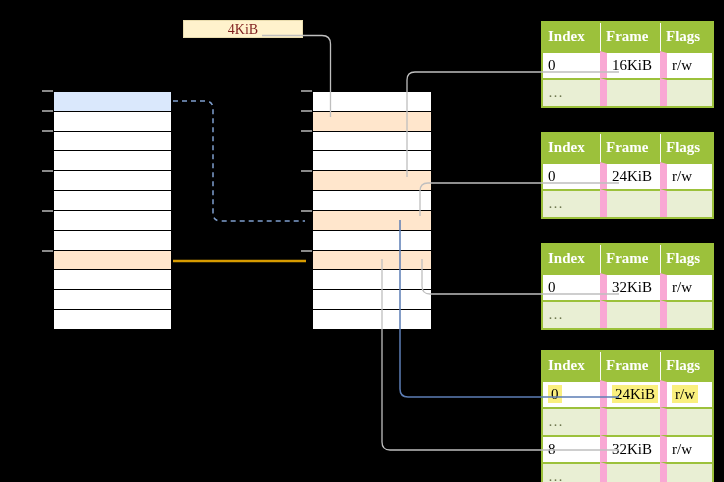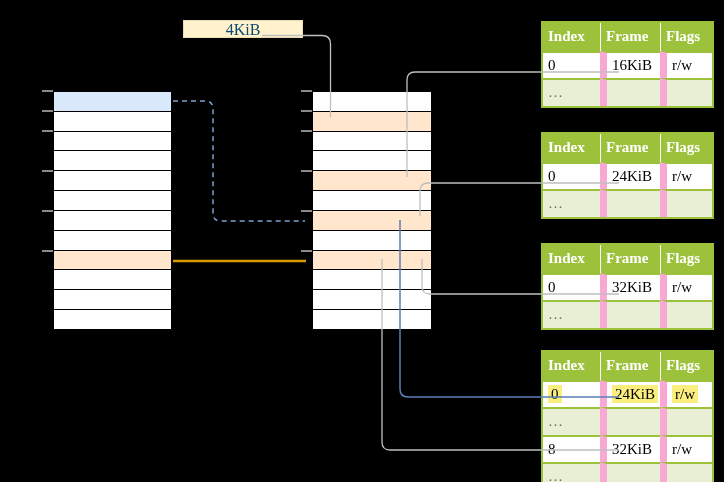--- a/index.html
+++ b/index.html
@@ -4,21 +4,21 @@
 <style>
   html,body{margin:0;padding:0;background:#000;}
   #app{
     position:relative;width:724px;height:482px;overflow:hidden;background:#000;
     font-family:"Liberation Serif","DejaVu Serif",serif;
   }
   
   #page-size-label{
     position:absolute;left:183px;top:20px;width:120px;height:18px;
     background:var(--label-cream);border:1px solid #e9dcae;box-sizing:border-box;
-    color:#0c4a6e;font-size:16px;text-align:center;line-height:17px;
+    color:#7f1d1d;font-size:14px;text-align:center;line-height:17px;
   }
   
   .mem-col{
     position:absolute;top:91px;height:239px;box-sizing:border-box;
     border:1px solid #000;display:flex;flex-direction:column;
   }
   #virtual-col{left:53px;width:119px;}
   #physical-col{left:312px;width:120px;}
   .mem-row{flex:1;background:#fff;}
   .mem-row + .mem-row{border-top:1px solid #000;}

